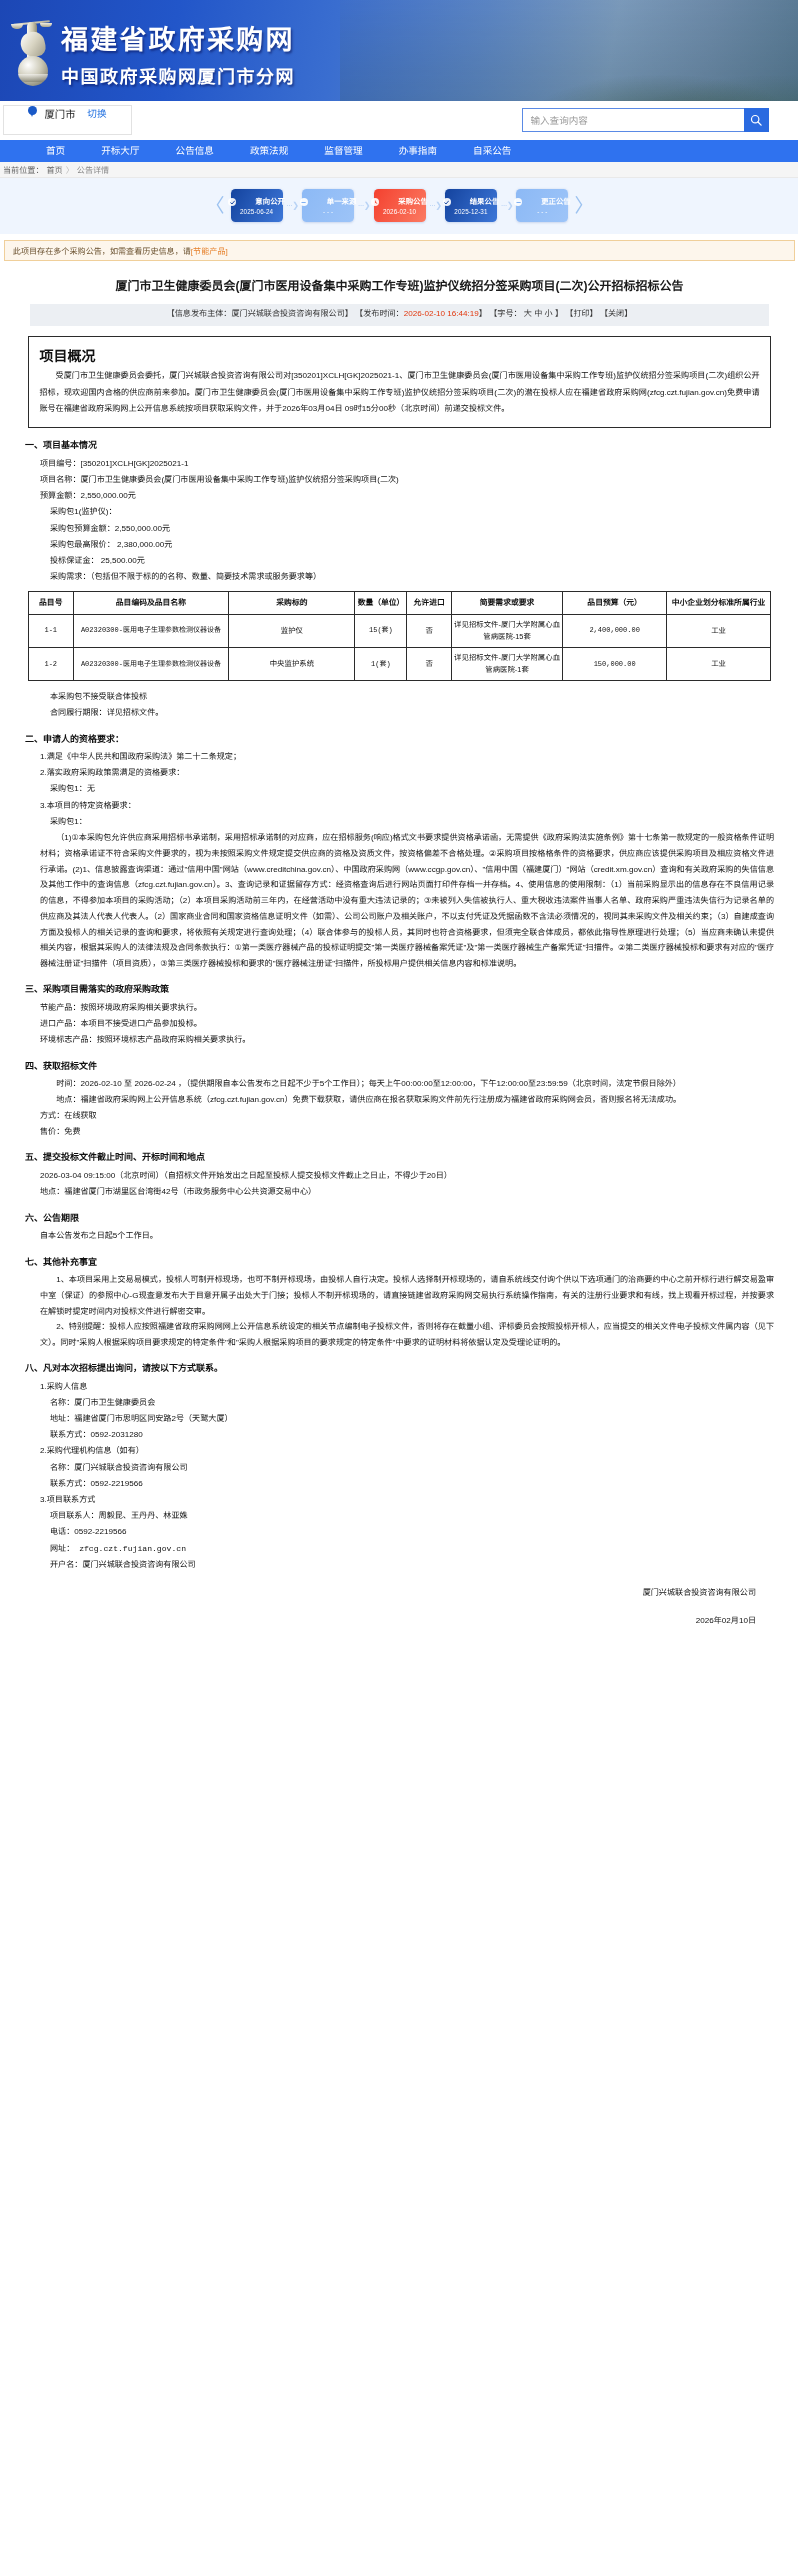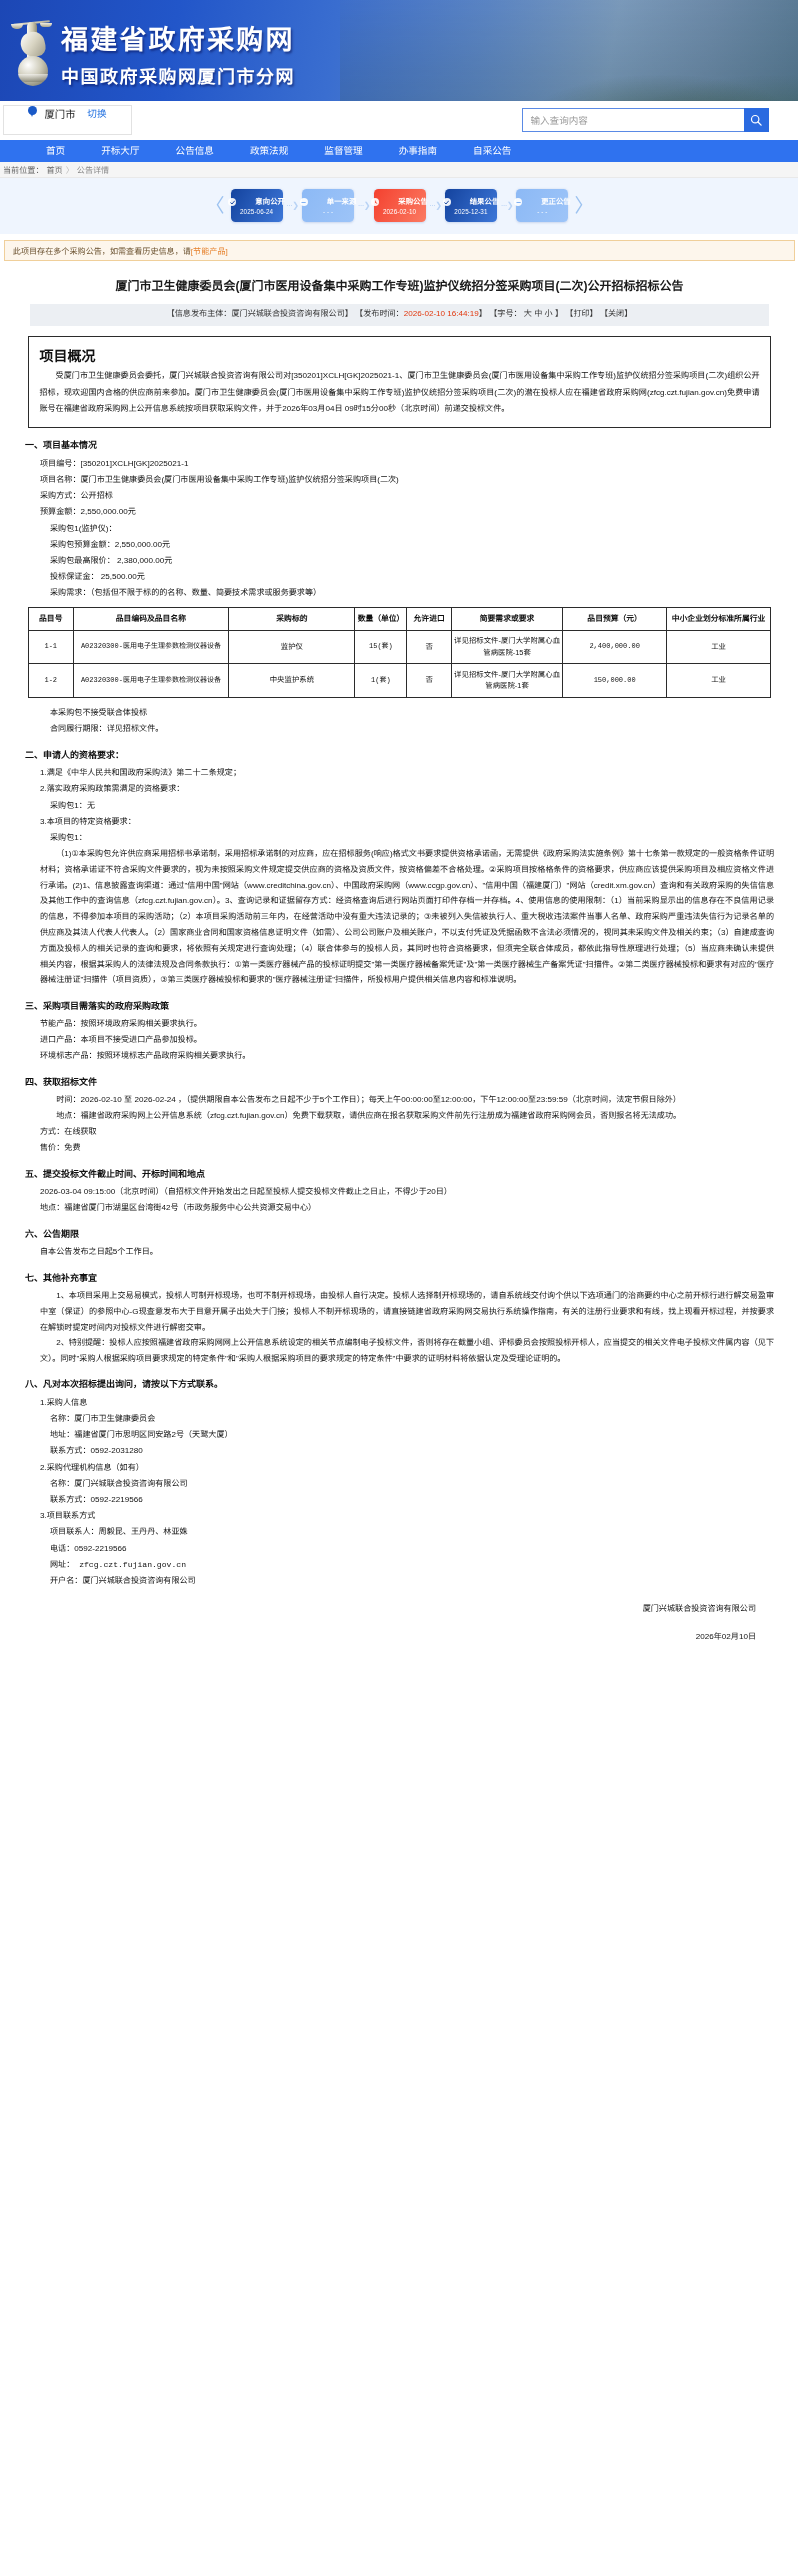--- a/index.html
+++ b/index.html
@@ -322,21 +322,20 @@
 <div class="content">
 
   <div class="overview-box">
     <div class="ov-title">项目概况</div>
     <p>受厦门市卫生健康委员会委托，厦门兴城联合投资咨询有限公司对[350201]XCLH[GK]2025021-1、厦门市卫生健康委员会(厦门市医用设备集中采购工作专班)监护仪统招分签采购项目(二次)组织公开招标，现欢迎国内合格的供应商前来参加。厦门市卫生健康委员会(厦门市医用设备集中采购工作专班)监护仪统招分签采购项目(二次)的潜在投标人应在福建省政府采购网(zfcg.czt.fujian.gov.cn)免费申请账号在福建省政府采购网上公开信息系统按项目获取采购文件，并于2026年03月04日 09时15分00秒（北京时间）前递交投标文件。</p>
   </div>
 
   <h2 class="sec">一、项目基本情况</h2>
   <p class="l1">项目编号：[350201]XCLH[GK]2025021-1</p>
   <p class="l1">项目名称：厦门市卫生健康委员会(厦门市医用设备集中采购工作专班)监护仪统招分签采购项目(二次)</p>
-  <p class="l1">采购方式：公开招标</p>
   <p class="l1">预算金额：2,550,000.00元</p>
   <p class="l2">采购包1(监护仪)：</p>
   <p class="l2">采购包预算金额：2,550,000.00元</p>
   <p class="l2">采购包最高限价： 2,380,000.00元</p>
   <p class="l2">投标保证金： 25,500.00元</p>
   <p class="l2">采购需求：（包括但不限于标的的名称、数量、简要技术需求或服务要求等）</p>
 
   <table class="goods">
     <thead>
       <tr>

